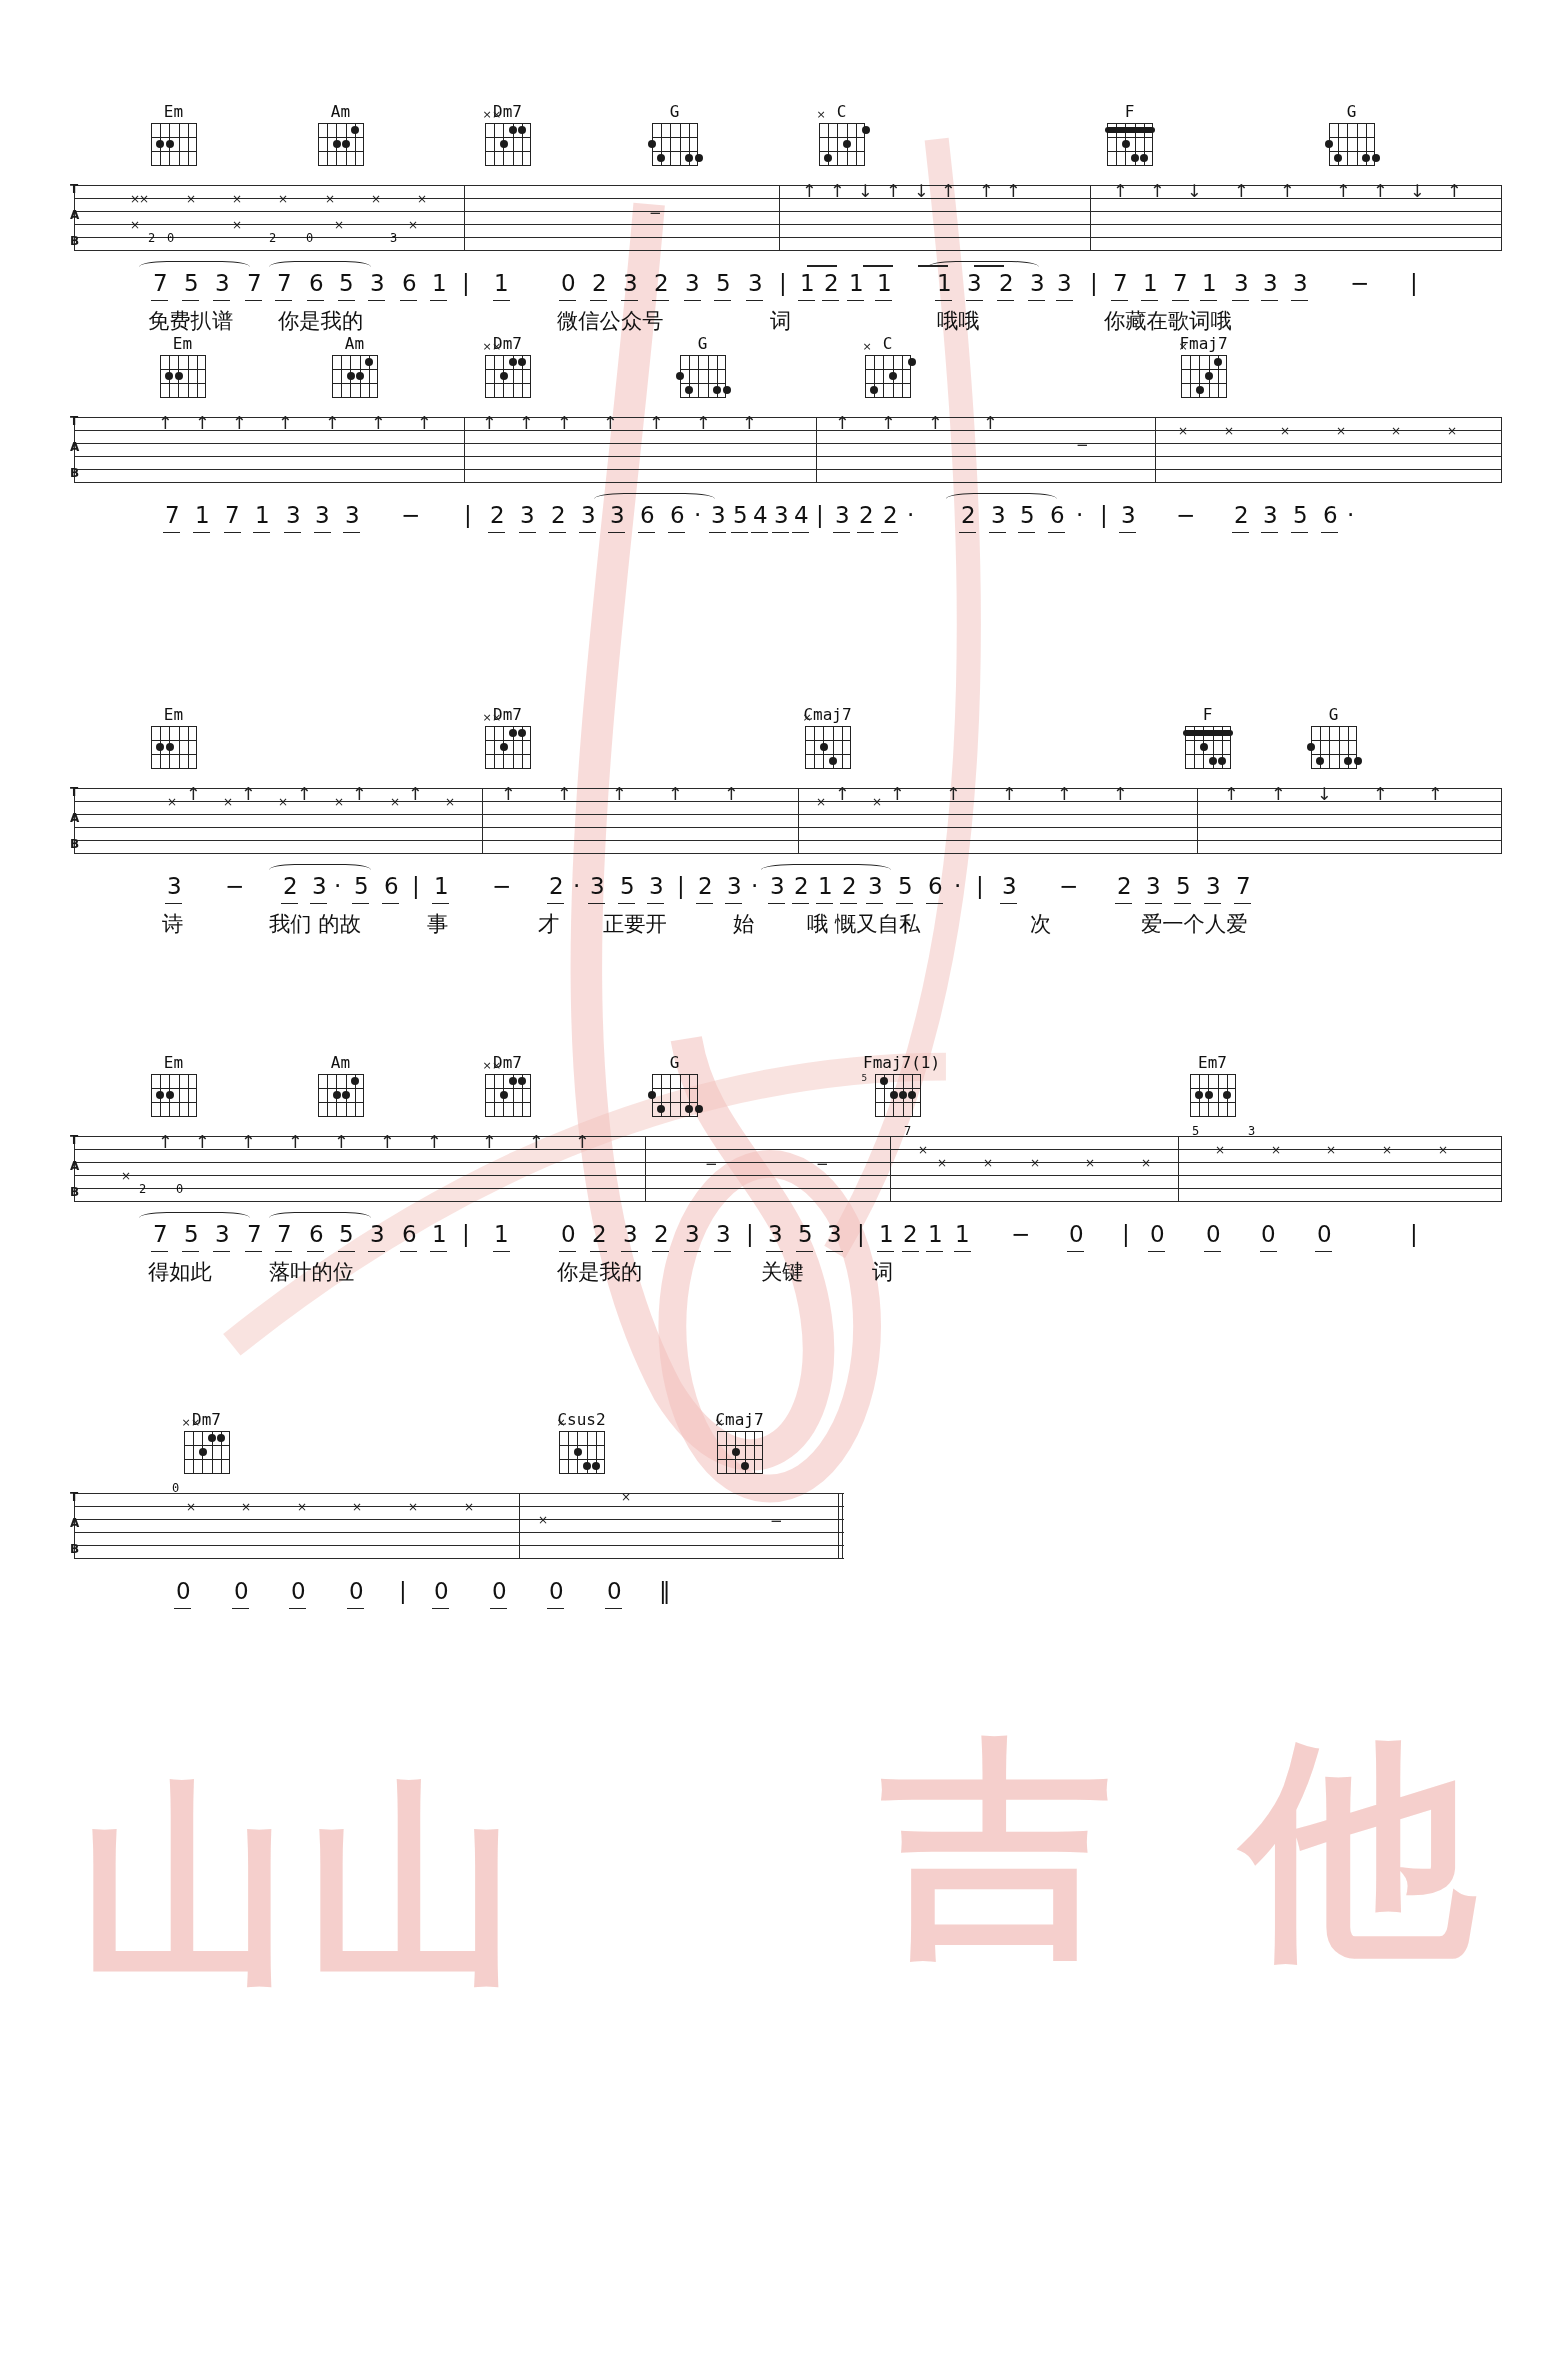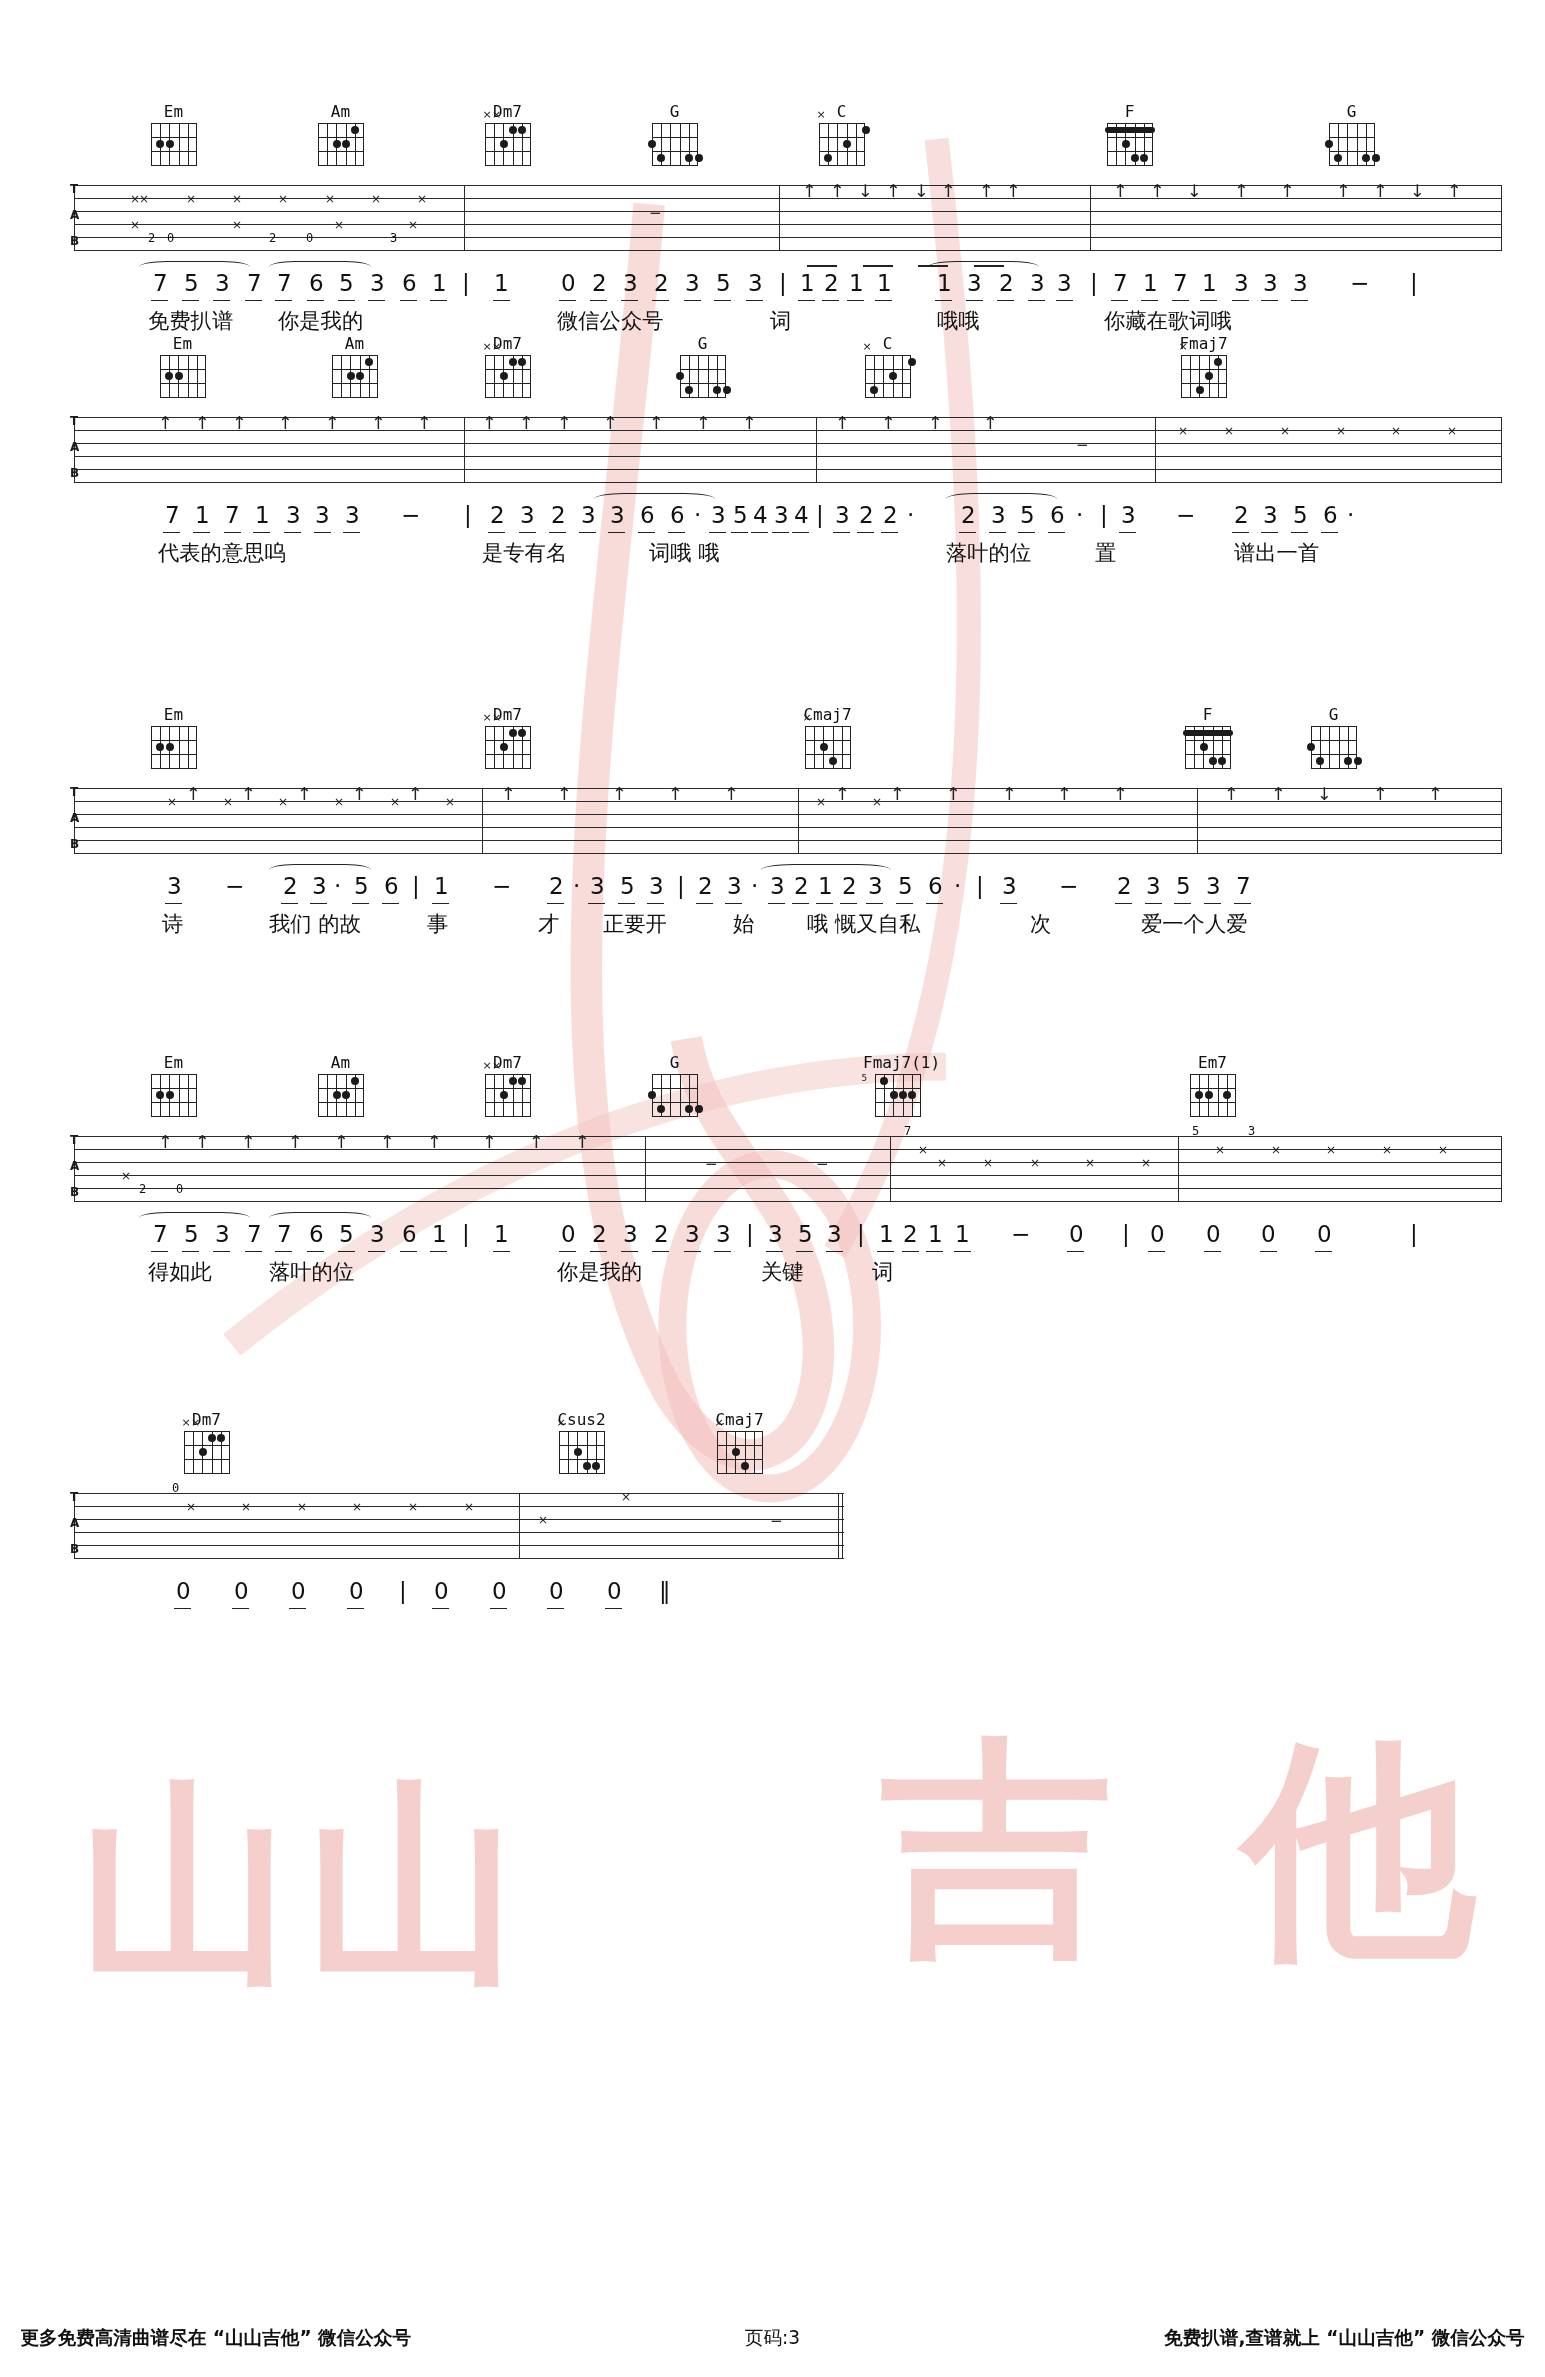--- a/index.html
+++ b/index.html
@@ -749,28 +749,20 @@
         <div class="ubar" style="left: 959px; top: 35px; width: 16.7px;"></div>
         <div class="ubar" style="left: 989px; top: 35px; width: 16.7px;"></div>
         <div class="ubar" style="left: 1018px; top: 35px; width: 16.7px;"></div>
         <div class="ubar" style="left: 1048px; top: 35px; width: 16.7px;"></div>
         <div class="ubar" style="left: 1119px; top: 35px; width: 16.7px;"></div>
         <div class="ubar" style="left: 1232px; top: 35px; width: 16.7px;"></div>
         <div class="ubar" style="left: 1261px; top: 35px; width: 16.7px;"></div>
         <div class="ubar" style="left: 1291px; top: 35px; width: 16.7px;"></div>
         <div class="ubar" style="left: 1321px; top: 35px; width: 16.7px;"></div>
       </div>
-    <div class="lyrics">
-        <span class="ly" style="left: 158px; top: 1.9px;">代表的意思呜</span>
-        <span class="ly" style="left: 482px; top: 1.9px;">是专有名</span>
-        <span class="ly" style="left: 649px; top: 1.9px;">词哦 哦</span>
-        <span class="ly" style="left: 946px; top: 1.9px;">落叶的位</span>
-        <span class="ly" style="left: 1095px; top: 1.9px;">置</span>
-        <span class="ly" style="left: 1234px; top: 1.9px;">谱出一首</span>
-      </div>
   </div>
 
   <div class="system" style="top:705px;">
     <div class="chord-row">
       <div class="chord" style="left:139px;">
         <div class="cname">Em</div>
         <div class="grid">
           <div class="gbox"></div>
           <div class="v" style="left:9.3px"></div>
             <div class="v" style="left:18.6px"></div>
@@ -1289,20 +1281,15 @@
         <div class="ubar" style="left: 289px; top: 35px; width: 16.7px;"></div>
         <div class="ubar" style="left: 347px; top: 35px; width: 16.7px;"></div>
         <div class="ubar" style="left: 432px; top: 35px; width: 16.7px;"></div>
         <div class="ubar" style="left: 490px; top: 35px; width: 16.7px;"></div>
         <div class="ubar" style="left: 547px; top: 35px; width: 16.7px;"></div>
         <div class="ubar" style="left: 605px; top: 35px; width: 16.7px;"></div>
       </div>
     <div class="lyrics"></div>
   </div>
 
-  <div class="footer">
-    <div class="fl">更多免费高清曲谱尽在 “山山吉他” 微信公众号</div>
-    <div class="fc">页码:3</div>
-    <div class="fr">免费扒谱,查谱就上 “山山吉他” 微信公众号</div>
-  </div>
 
 </div>
 
 
 </body></html>

